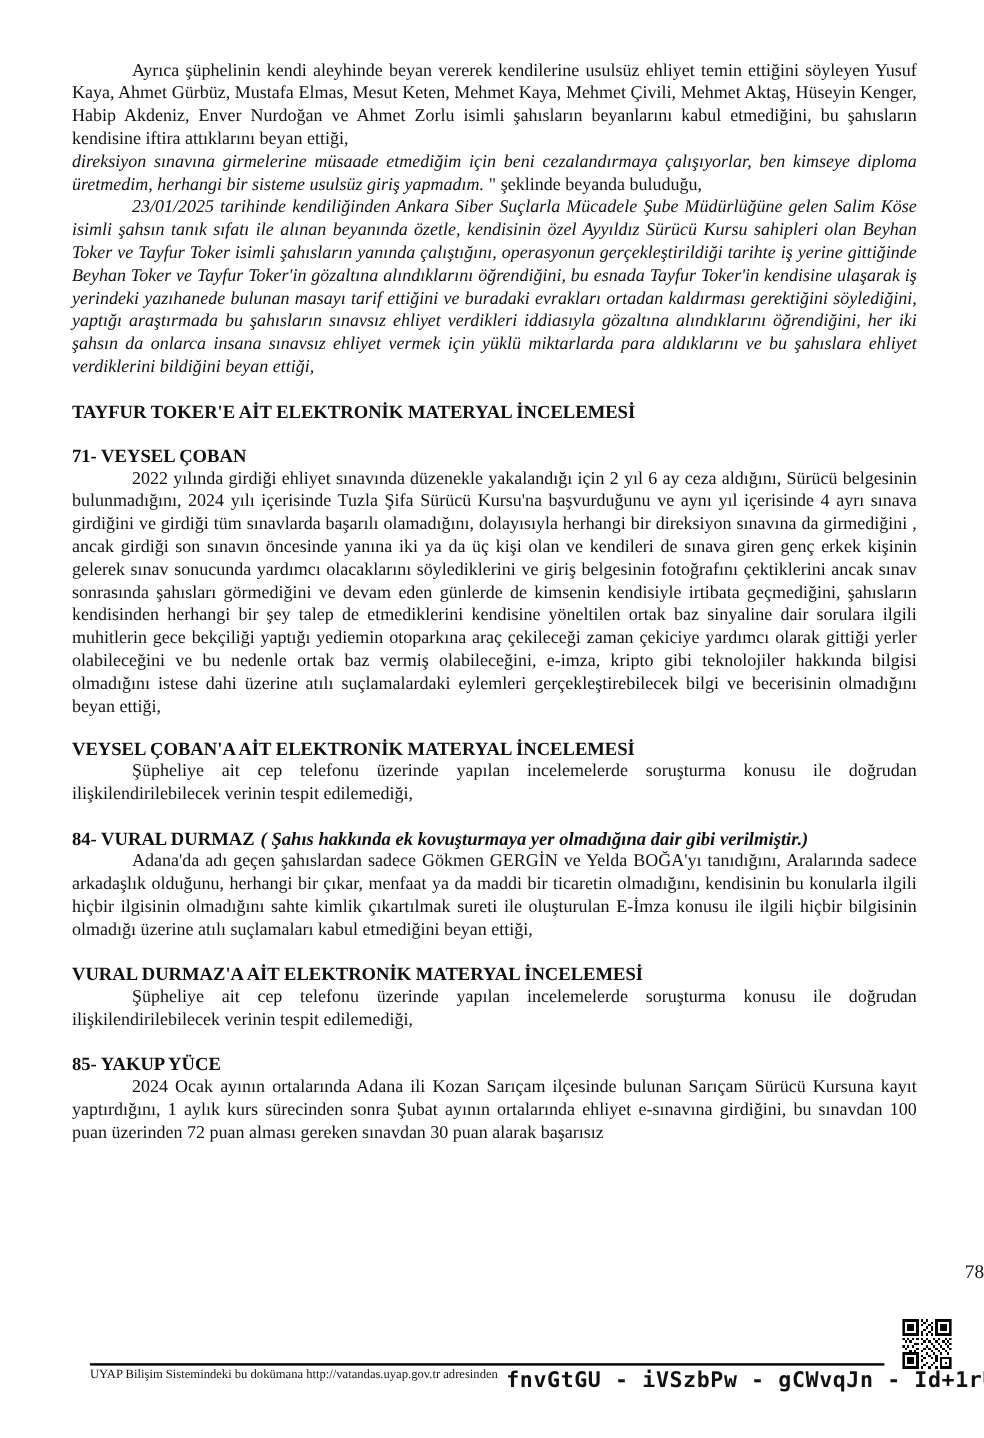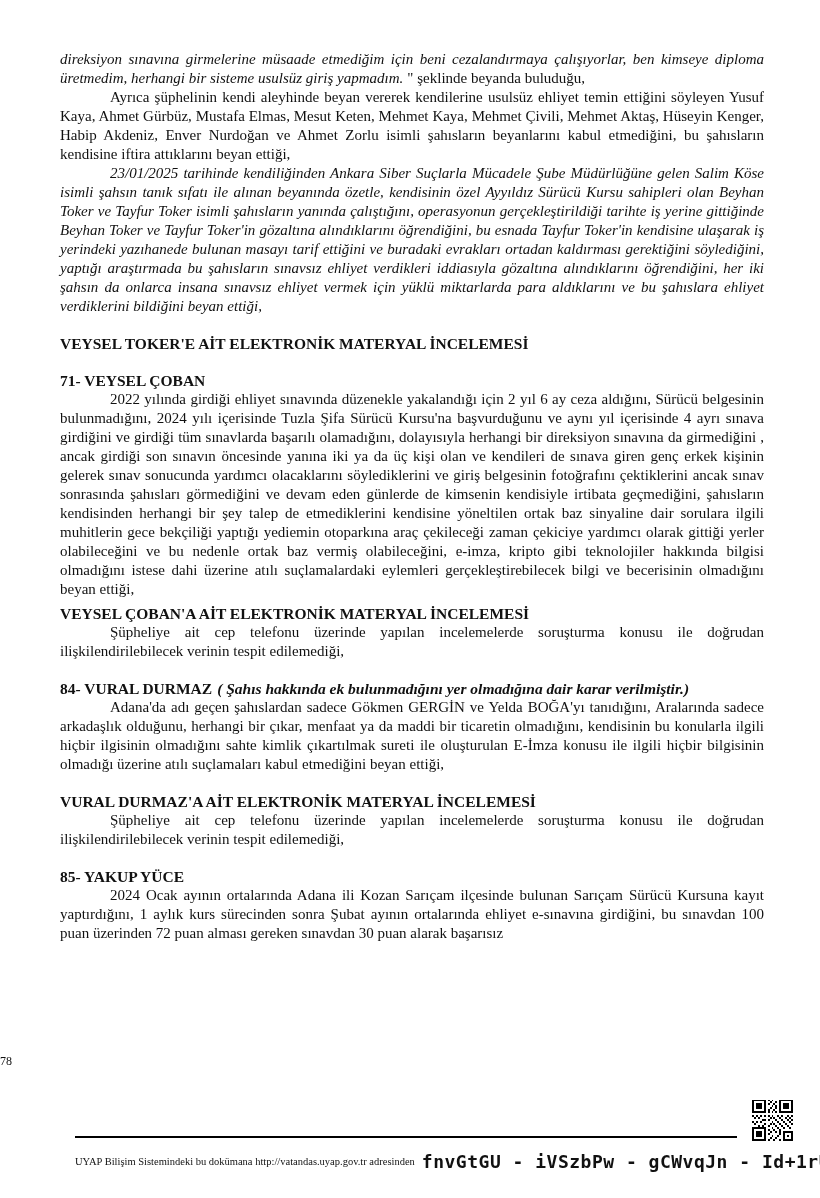--- a/index.html
+++ b/index.html
@@ -25,42 +25,42 @@
   p.para.no-indent { text-indent: 0; }
   .italic { font-style: italic; }
   .quote-end { padding-left: 4px; }
   h2.heading {
     font-size: 15.5px;
     line-height: 19px;
     font-weight: bold;
     margin: 18px 0 0 0;
     text-align: left;
   }
-  h2.heading.tight { margin-top: 5px; }
+  h2.heading.tight { margin-top: 16px; }
   h2.heading .note { font-style: italic; padding-left: 5px; }
   .page-number {
     position: absolute;
     top: 1052px;
     left: 0;
     width: 100%;
-    text-align: left;
-    font-size: 12px;
+    text-align: right;
+    font-size: 16px;
     line-height: 18px;
   }
   .footer {
     position: absolute;
     left: 75px;
     top: 1136px;
     width: 662px;
     border-top: 2px solid #000000;
-    padding-top: 13px;
+    padding-top: 2px;
     font-size: 10.5px;
     white-space: nowrap;
     display: flex;
-    align-items: center;
+    align-items: flex-start;
   }
   .footer .code {
     font-family: "DejaVu Sans Mono", monospace;
     font-size: 18px;
     font-weight: bold;
     margin: 0 7px;
     letter-spacing: 0.5px;
   }
   .qr {
     position: absolute;
@@ -70,35 +70,35 @@
     height: 44px;
   }
 </style>
 </head>
 <body>
 
 <div class="page">
 
   <div class="content">
 
+    <p class="para">Ayrıca şüphelinin kendi aleyhinde beyan vererek kendilerine usulsüz ehliyet temin ettiğini söyleyen Yusuf Kaya, Ahmet Gürbüz, Mustafa Elmas, Mesut Keten, Mehmet Kaya, Mehmet Çivili, Mehmet Aktaş, Hüseyin Kenger, Habip Akdeniz, Enver Nurdoğan ve Ahmet Zorlu isimli şahısların beyanlarını kabul etmediğini, bu şahısların kendisine iftira attıklarını beyan ettiği,</p>
+
     <p class="para no-indent"><span class="italic">direksiyon sınavına girmelerine müsaade etmediğim için beni cezalandırmaya çalışıyorlar, ben kimseye diploma üretmedim, herhangi bir sisteme usulsüz giriş yapmadım.</span><span class="quote-end">" şeklinde beyanda buluduğu,</span></p>
-
-    <p class="para">Ayrıca şüphelinin kendi aleyhinde beyan vererek kendilerine usulsüz ehliyet temin ettiğini söyleyen Yusuf Kaya, Ahmet Gürbüz, Mustafa Elmas, Mesut Keten, Mehmet Kaya, Mehmet Çivili, Mehmet Aktaş, Hüseyin Kenger, Habip Akdeniz, Enver Nurdoğan ve Ahmet Zorlu isimli şahısların beyanlarını kabul etmediğini, bu şahısların kendisine iftira attıklarını beyan ettiği,</p>
 
     <p class="para italic">23/01/2025 tarihinde kendiliğinden Ankara Siber Suçlarla Mücadele Şube Müdürlüğüne gelen Salim Köse isimli şahsın tanık sıfatı ile alınan beyanında özetle, kendisinin özel Ayyıldız Sürücü Kursu sahipleri olan Beyhan Toker ve Tayfur Toker isimli şahısların yanında çalıştığını, operasyonun gerçekleştirildiği tarihte iş yerine gittiğinde Beyhan Toker ve Tayfur Toker'in gözaltına alındıklarını öğrendiğini, bu esnada Tayfur Toker'in kendisine ulaşarak iş yerindeki yazıhanede bulunan masayı tarif ettiğini ve buradaki evrakları ortadan kaldırması gerektiğini söylediğini, yaptığı araştırmada bu şahısların sınavsız ehliyet verdikleri iddiasıyla gözaltına alındıklarını öğrendiğini, her iki şahsın da onlarca insana sınavsız ehliyet vermek için yüklü miktarlarda para aldıklarını ve bu şahıslara ehliyet verdiklerini bildiğini beyan ettiği,</p>
 
-    <h2 class="heading">VEYSEL TOKER'E AİT ELEKTRONİK MATERYAL İNCELEMESİ</h2>
+    <h2 class="heading">TAYFUR TOKER'E AİT ELEKTRONİK MATERYAL İNCELEMESİ</h2>
 
     <h2 class="heading">71- VEYSEL ÇOBAN</h2>
     <p class="para">2022 yılında girdiği ehliyet sınavında düzenekle yakalandığı için 2 yıl 6 ay ceza aldığını, Sürücü belgesinin bulunmadığını, 2024 yılı içerisinde Tuzla Şifa Sürücü Kursu'na başvurduğunu ve aynı yıl içerisinde 4 ayrı sınava girdiğini ve girdiği tüm sınavlarda başarılı olamadığını, dolayısıyla herhangi bir direksiyon sınavına da girmediğini , ancak girdiği son sınavın öncesinde yanına iki ya da üç kişi olan ve kendileri de sınava giren genç erkek kişinin gelerek sınav sonucunda yardımcı olacaklarını söylediklerini ve giriş belgesinin fotoğrafını çektiklerini ancak sınav sonrasında şahısları görmediğini ve devam eden günlerde de kimsenin kendisiyle irtibata geçmediğini, şahısların kendisinden herhangi bir şey talep de etmediklerini kendisine yöneltilen ortak baz sinyaline dair sorulara ilgili muhitlerin gece bekçiliği yaptığı yediemin otoparkına araç çekileceği zaman çekiciye yardımcı olarak gittiği yerler olabileceğini ve bu nedenle ortak baz vermiş olabileceğini, e-imza, kripto gibi teknolojiler hakkında bilgisi olmadığını istese dahi üzerine atılı suçlamalardaki eylemleri gerçekleştirebilecek bilgi ve becerisinin olmadığını beyan ettiği,</p>
 
     <h2 class="heading tight">VEYSEL ÇOBAN'A AİT ELEKTRONİK MATERYAL İNCELEMESİ</h2>
     <p class="para">Şüpheliye ait cep telefonu üzerinde yapılan incelemelerde soruşturma konusu ile doğrudan ilişkilendirilebilecek verinin tespit edilemediği,</p>
 
-    <h2 class="heading"><span>84- VURAL DURMAZ</span><span class="note">( Şahıs hakkında ek bulunmadığını yer olmadığına dair karar verilmiştir.)</span></h2>
+    <h2 class="heading"><span>84- VURAL DURMAZ</span><span class="note">( Şahıs hakkında ek kovuşturmaya yer olmadığına dair gibi verilmiştir.)</span></h2>
     <p class="para">Adana'da adı geçen şahıslardan sadece Gökmen GERGİN ve Yelda BOĞA'yı tanıdığını, Aralarında sadece arkadaşlık olduğunu, herhangi bir çıkar, menfaat ya da maddi bir ticaretin olmadığını, kendisinin bu konularla ilgili hiçbir ilgisinin olmadığını sahte kimlik çıkartılmak sureti ile oluşturulan E-İmza konusu ile ilgili hiçbir bilgisinin olmadığı üzerine atılı suçlamaları kabul etmediğini beyan ettiği,</p>
 
     <h2 class="heading">VURAL DURMAZ'A AİT ELEKTRONİK MATERYAL İNCELEMESİ</h2>
     <p class="para">Şüpheliye ait cep telefonu üzerinde yapılan incelemelerde soruşturma konusu ile doğrudan ilişkilendirilebilecek verinin tespit edilemediği,</p>
 
     <h2 class="heading">85- YAKUP YÜCE</h2>
     <p class="para">2024 Ocak ayının ortalarında Adana ili Kozan Sarıçam ilçesinde bulunan Sarıçam Sürücü Kursuna kayıt yaptırdığını, 1 aylık kurs sürecinden sonra Şubat ayının ortalarında ehliyet e-sınavına girdiğini, bu sınavdan 100 puan üzerinden 72 puan alması gereken sınavdan 30 puan alarak başarısız</p>
 
   </div>
 

